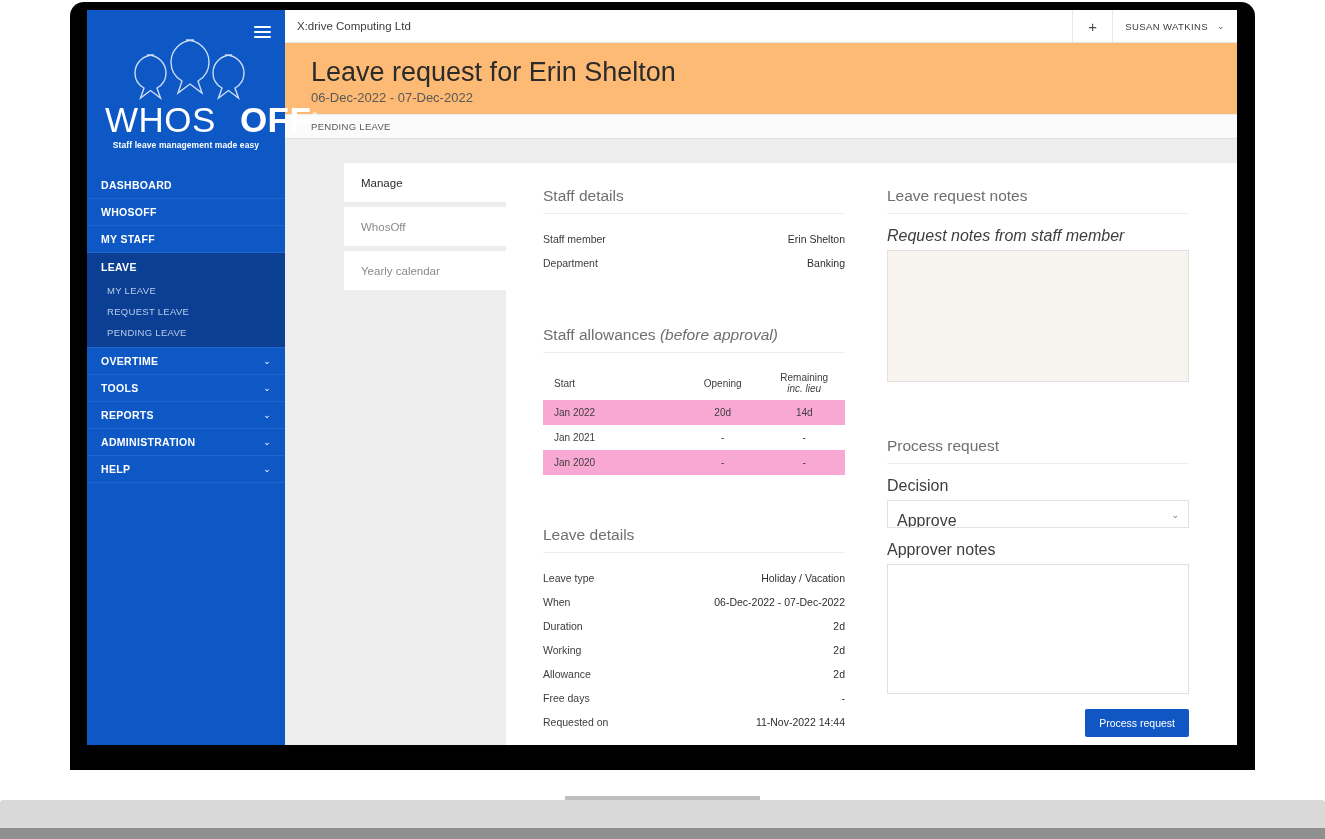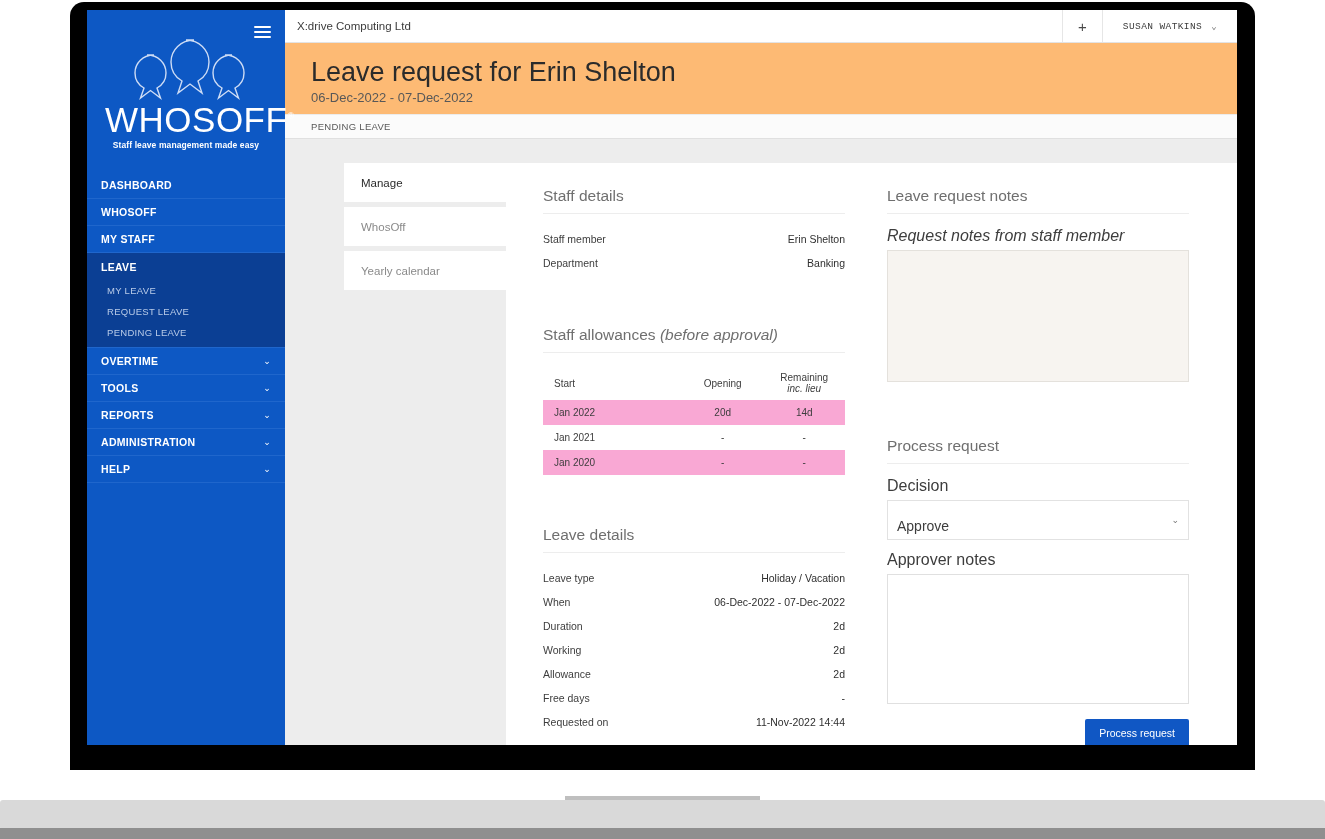--- a/index.html
+++ b/index.html
@@ -80,21 +80,21 @@
   .logo-heads { display: block; margin: 0 auto 2px auto; }
   .logo-word {
     font-size: 35px;
     letter-spacing: 0.5px;
     color: #ffffff;
     line-height: 1;
     position: relative;
     display: inline-block;
   }
   .logo-word .thin { font-weight: 300; }
-  .logo-word .bold { font-weight: 400; }
+  .logo-word .bold { font-weight: 700; margin-left: 24px; }
   .logo-word .reg {
     font-size: 9px;
     vertical-align: super;
     font-weight: 400;
   }
   .logo-tag {
     font-size: 8.5px;
     color: #ffffff;
     font-weight: 600;
     margin-top: 3px;
@@ -185,27 +185,26 @@
     border-left: 1px solid #e6e6e6;
     font-size: 15px;
     color: #4a4a4a;
     cursor: pointer;
   }
   .user-btn {
     height: 100%;
     display: flex;
     align-items: center;
     gap: 9px;
-    padding: 0 20px;
+    padding: 0 12px;
     border-left: 1px solid #e6e6e6;
     font-size: 9.5px;
     letter-spacing: 0.4px;
     color: #3c3c3c;
     cursor: pointer;
-    font-family: Liberation Mono, monospace;
   }
   .user-btn .chev { font-size: 9px; color: #666; }
 
   .page-head {
     background: #fdba74;
     padding: 14px 0 9px 26px;
   }
   .page-title {
     font-size: 27px;
     font-weight: 300;
@@ -344,25 +343,25 @@
     color: #3d3d3d;
   }
   .ta.white {
     background: #ffffff;
     border: 1px solid #e0e0e0;
     height: 130px;
   }
 
   .sel {
     width: 100%;
-    height: 40px;
+    height: 28px;
     border: 1px solid #e2e2e2;
     background: #ffffff;
     font-family: "Liberation Sans", sans-serif;
-    font-size: 14px;
+    font-size: 16px;
     color: #3d3d3d;
     padding: 11px 24px 0 9px;
     appearance: none;
     -webkit-appearance: none;
     cursor: pointer;
   }
   .sel-wrap { position: relative; margin-bottom: 11px; }
   .sel-chev {
     position: absolute;
     right: 10px; top: 50%;

